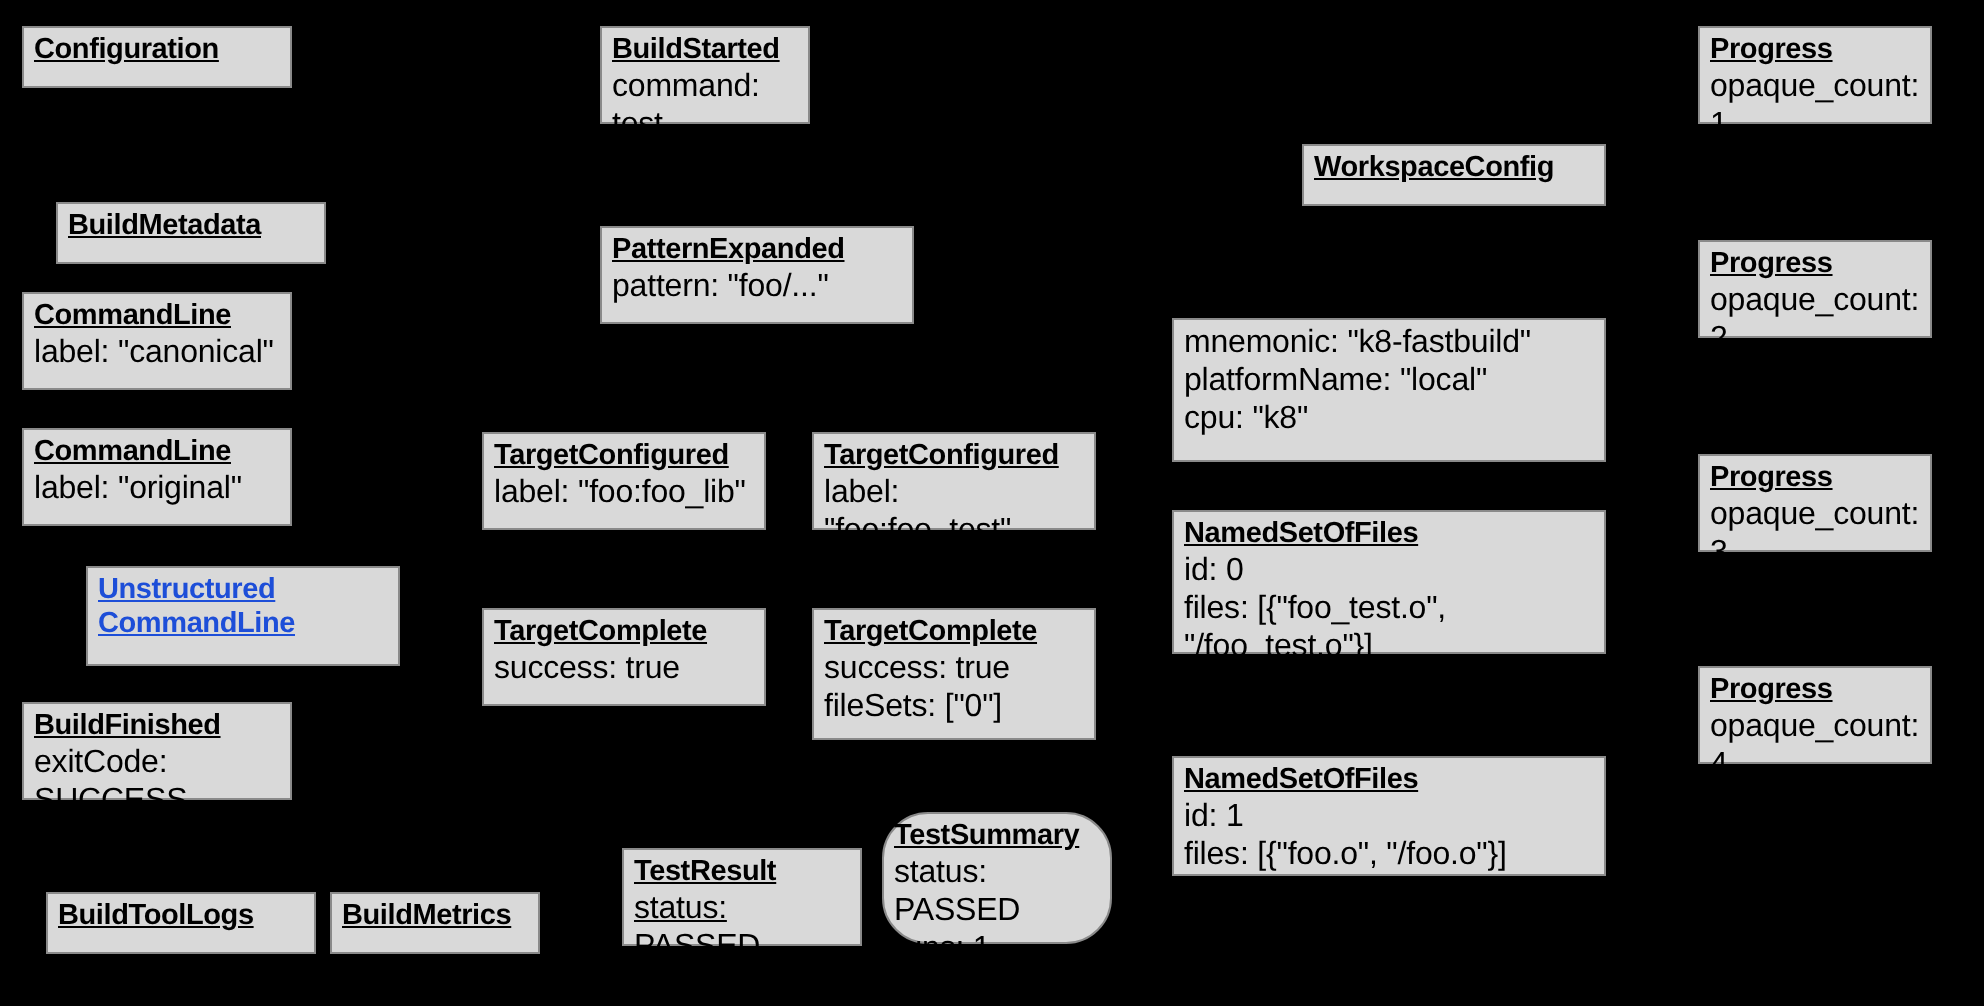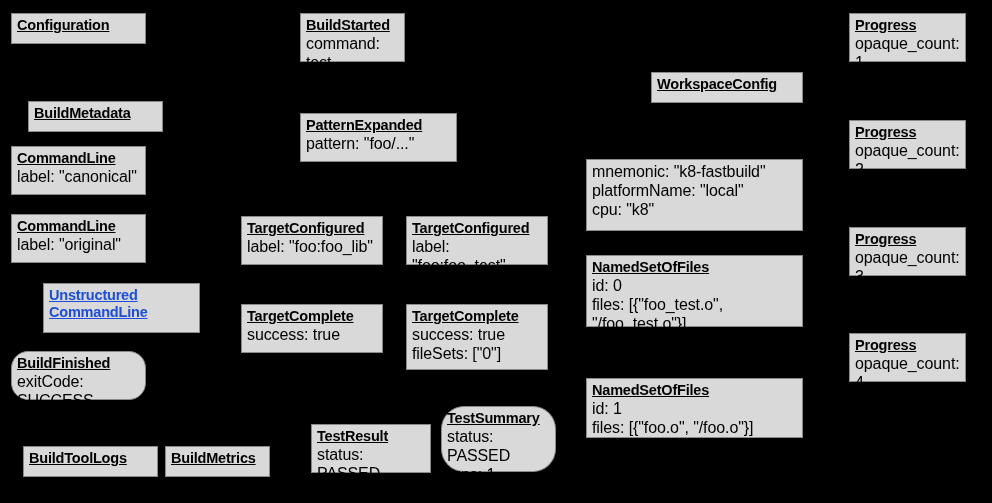--- a/index.html
+++ b/index.html
@@ -66,21 +66,21 @@
       <span class="node-fields">label: "canonical"</span>
     </div>
     <div class="node" style="left: 11px; top: 214px; width: 135px; height: 49px; background: rgb(217, 217, 217); border-color: rgb(138, 138, 138); color: rgb(0, 0, 0);">
       <span class="node-title">CommandLine</span>
       <span class="node-fields">label: "original"</span>
     </div>
     <div class="node title-only" style="left: 11px; top: 283px; width: 157px; height: 50px; background: rgb(217, 217, 217); border-color: rgb(138, 138, 138); color: #1d4ed8; margin-left: 32px;">
       <span class="node-title">Unstructured
 CommandLine</span>
     </div>
-    <div class="node" style="left: 11px; top: 351px; width: 135px; height: 49px; background: rgb(217, 217, 217); border-color: rgb(138, 138, 138); color: rgb(0, 0, 0); border-radius: 17px;">
+    <div class="node" style="left: 11px; top: 351px; width: 135px; height: 49px; background: rgb(217, 217, 217); border-color: rgb(138, 138, 138); color: rgb(0, 0, 0);">
       <span class="node-title">BuildFinished</span>
       <span class="node-fields">exitCode: SUCCESS</span>
     </div>
     <div class="node title-only" style="left: 23px; top: 446px; width: 135px; height: 31px; background: rgb(217, 217, 217); border-color: rgb(138, 138, 138); color: rgb(0, 0, 0);">
       <span class="node-title">BuildToolLogs</span>
     </div>
     <div class="node title-only" style="left: 165px; top: 446px; width: 105px; height: 31px; background: rgb(217, 217, 217); border-color: rgb(138, 138, 138); color: rgb(0, 0, 0);">
       <span class="node-title">BuildMetrics</span>
     </div>
     <div class="node" style="left: 300px; top: 13px; width: 105px; height: 49px; background: rgb(217, 217, 217); border-color: rgb(138, 138, 138); color: rgb(0, 0, 0);">
@@ -101,21 +101,21 @@
     </div>
     <div class="node" style="left: 241px; top: 304px; width: 142px; height: 49px; background: rgb(217, 217, 217); border-color: rgb(138, 138, 138); color: rgb(0, 0, 0);">
       <span class="node-title">TargetComplete</span>
       <span class="node-fields">success: true</span>
     </div>
     <div class="node" style="left: 406px; top: 304px; width: 142px; height: 66px; background: rgb(217, 217, 217); border-color: rgb(138, 138, 138); color: rgb(0, 0, 0);">
       <span class="node-title">TargetComplete</span>
       <span class="node-fields">success: true
 fileSets: ["0"]</span>
     </div>
-    <div class="node" style="left: 311px; top: 424px; width: 120px; height: 49px; background: rgb(217, 217, 217); border-color: rgb(138, 138, 138); color: rgb(0, 0, 0);">
+    <div class="node" style="left: 311px; top: 424px; width: 120px; height: 49px; background: rgb(217, 217, 217); border-color: rgb(138, 138, 138); color: rgb(0, 0, 0); text-decoration: underline;">
       <span class="node-title">TestResult</span>
       <span class="node-fields">status: PASSED</span>
     </div>
     <div class="node" style="left: 441px; top: 406px; width: 115px; height: 66px; background: rgb(217, 217, 217); border-color: rgb(138, 138, 138); color: rgb(0, 0, 0); border-radius: 23px;">
       <span class="node-title">TestSummary</span>
       <span class="node-fields">status: PASSED
 runs: 1</span>
     </div>
     <div class="node title-only" style="left: 651px; top: 72px; width: 152px; height: 31px; background: rgb(217, 217, 217); border-color: rgb(138, 138, 138); color: rgb(0, 0, 0);">
       <span class="node-title">WorkspaceConfig</span>

